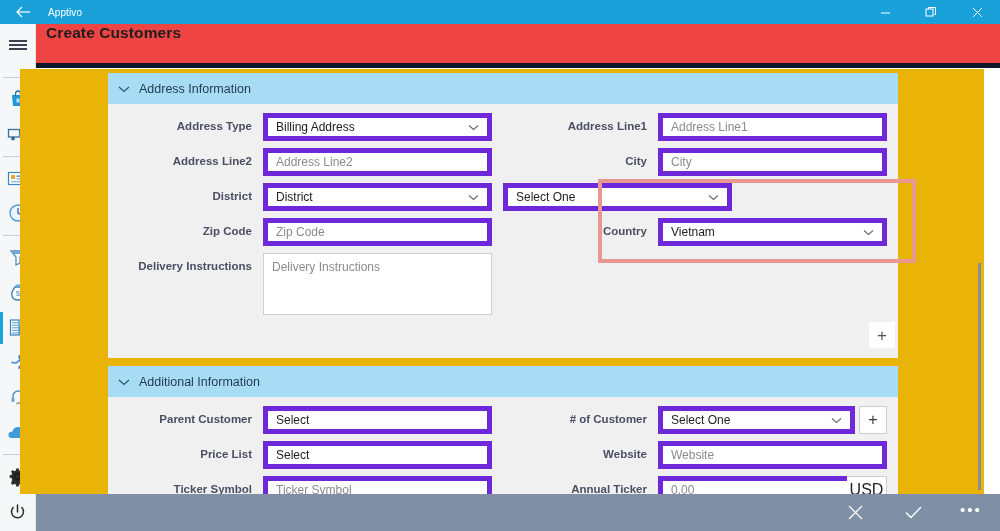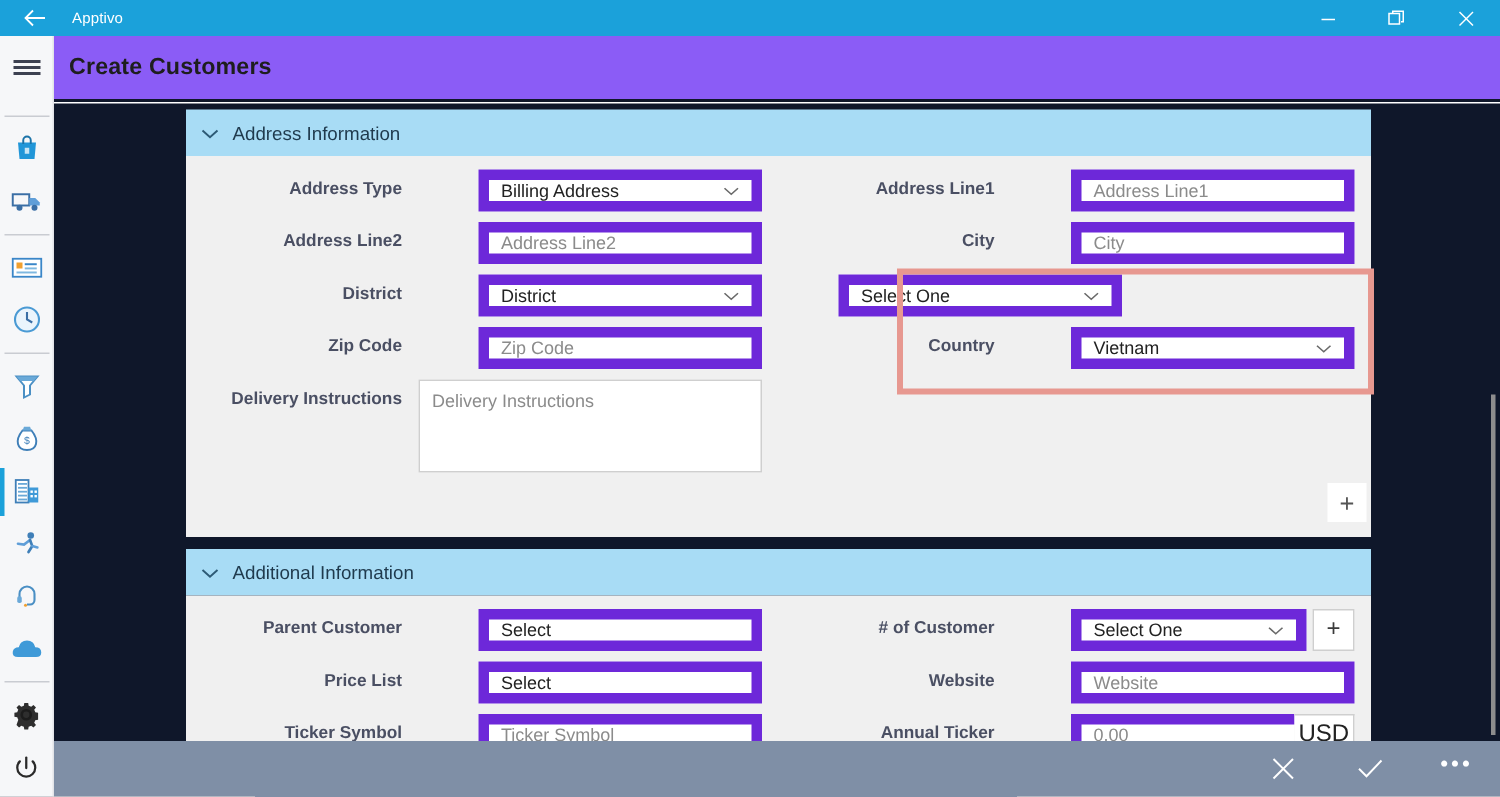--- a/index.html
+++ b/index.html
@@ -53,32 +53,32 @@
   }
   .rail-sep {
     width: 30px; height: 0; border-top: 1px solid #c9ccd2; margin: 4px 0;
   }
   .rail-flex { flex: 1; }
   .rail-bottom { width: 36px; }
 
   
   .page-head {
     position: absolute; top: 24px; left: 36px; width: 964px; height: 44px;
-    background: #8b5cf6; border-bottom: 2px solid #0f172a;
-    display: flex; align-items: center;
+    background: #ef4444; border-bottom: 5px solid #0f172a;
+    display: flex; 
   }
   .page-title {
     font-size: 15.5px; font-weight: bold; color: #1e1e1e; padding-left: 10px;
     letter-spacing: .1px;
   }
 
   
   .content {
-    position: absolute; top: 69px; left: 36px; width: 964px; height: 425px;
-    background: #0f172a; overflow: hidden;
+    position: absolute; top: 69px; left: 20px; width: 964px; height: 425px;
+    background: #eab308; overflow: hidden;
   }
   .form-panel {
     position: absolute; left: 88px; top: 4px; width: 790px;
   }
 
   .sect-head {
     height: 31px; background: #a8dcf5; display: flex; align-items: center;
     padding-left: 10px; color: #2b3340;
   }
   .sect-head .chev { margin-right: 9px; display: flex; align-items: center; }
@@ -92,23 +92,23 @@
   .col {
     display: flex; align-items: flex-start; width: 395px;
   }
   .lbl {
     width: 155px; text-align: right; padding-right: 11px; padding-top: 6px;
     font-size: 11.5px; font-weight: bold; color: #4a4f63; line-height: 14px;
   }
   .fld { width: 229px; position: relative; }
 
   .ctl {
-    height: 28px; background: #ffffff; border: 7px solid #6d28d9;
+    height: 28px; background: #ffffff; border: 5px solid #6d28d9;
     display: flex; align-items: center; padding: 0 8px;
-    font-size: 12px; color: #222222; margin-left: 40px;
+    font-size: 12px; color: #222222;
   }
   .ctl.ph { color: #8b8b8b; }
   .ctl .chev-dn { margin-left: auto; display: flex; align-items: center; }
 
   .ctl-ta {
     height: 62px; background: #ffffff; border: 1px solid #cfcfcf;
     padding: 6px 8px; font-size: 12px; color: #8b8b8b;
   }
 
   .with-btn { display: flex; }

